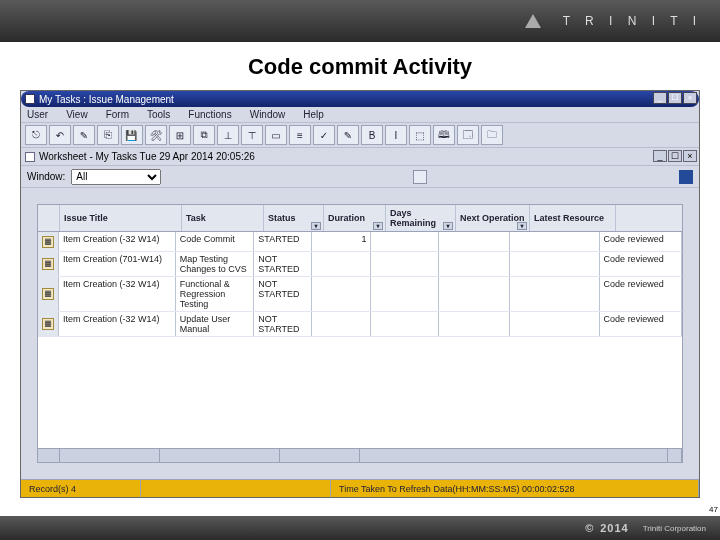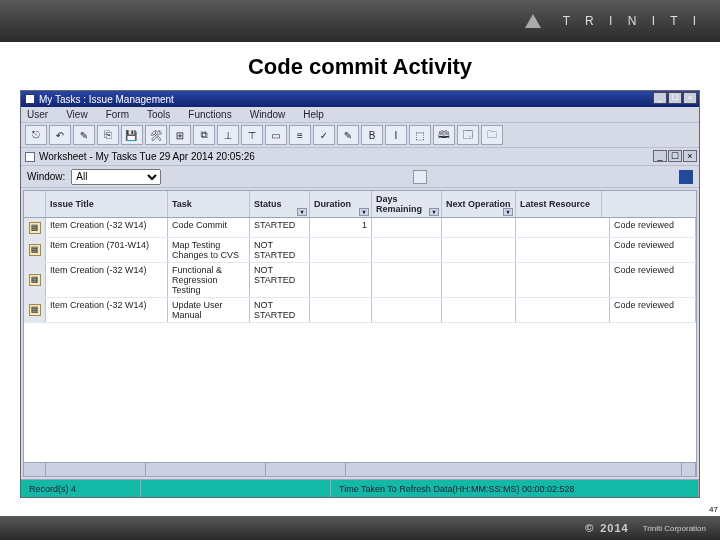--- a/index.html
+++ b/index.html
@@ -3,50 +3,50 @@
 <meta charset="utf-8">
 <style>
   * { box-sizing: border-box; margin: 0; padding: 0; }
   body { width: 720px; height: 540px; font-family: Arial, sans-serif; font-size: 10px; background: #fff; position: relative; }
   .topbar { height: 42px; background: linear-gradient(#595959, #2a2a2a); display: flex; align-items: center; justify-content: flex-end; padding-right: 18px; }
   .brand { display:flex; align-items:center; gap:22px;text-align:right;}
   .brand-tri { width:0;height:0;border-left:8px solid transparent;border-right:8px solid transparent;border-bottom:14px solid #aaa;}
   .brand-txt { color:#ddd; letter-spacing:6px; font-size:12px;}
   .slide-title { text-align:center; font:bold 22px Arial; color:#000; padding:12px 0 10px;}
   .appwin { margin: 0 20px; border:1px solid #666; background:#d5dae6; height:408px; display:flex; flex-direction:column;}
-  .wintitle { background: linear-gradient(#2a47a8,#12246c); color:#fff; height:16px; display:flex; align-items:center; padding:0 4px; font-size:10px; position:relative;}
+  .wintitle { background: linear-gradient(#2a47a8,#12246c); color:#fff; height:16px; display:flex; align-items:center; padding:0 4px; font-size:10px; position:relative;border-radius:8px;}
   .wintitle .icon { width:10px;height:10px;background:#fff;border:1px solid #335; margin-right:4px;}
   .winctrl { position:absolute; right:2px; top:1px; display:flex; gap:1px;}
   .winctrl div { width:14px;height:12px;background:#c8cde0;border:1px solid #445; font-size:8px; text-align:center; line-height:10px;}
   .menubar { background:#d5dae6; padding:2px 6px; font-size:10px; color:#223; display:flex; gap:18px; border-bottom:1px solid #b8becf;}
   .menubar span { text-decoration:underline; text-decoration-color:transparent;}
   .toolbar { background:#d5dae6; padding:2px 4px; display:flex; gap:2px; border-bottom:1px solid #b8becf;}
   .tbtn { width:22px; height:20px; background:#e8ecf5; border:1px solid #9aa3b8; display:flex; align-items:center; justify-content:center; font-size:10px; color:#223;}
   .wsbar { background:#d5dae6; height:18px; display:flex; align-items:center; padding:0 4px; border-bottom:1px solid #b8becf; position:relative;}
   .wsbar .icon{width:10px;height:10px;background:#fff;border:1px solid #668;margin-right:4px;}
   .wsctrl{position:absolute;right:2px;top:2px;display:flex;gap:1px;}
   .wsctrl div{width:14px;height:12px;background:#cbd1e0;border:1px solid #667;font-size:9px;text-align:center;line-height:10px;}
   .filterbar{background:#d5dae6;height:22px;display:flex;align-items:center;padding:0 6px;gap:6px;border-bottom:1px solid #b8becf;}
   .filterbar select{font-size:10px;height:16px;width:90px;}
   .filterbar .sq{width:14px;height:14px;background:#e8ecf5;border:1px solid #8b93a8; margin-left:auto;}
   .filterbar .sq.b{background:#234a98;border-color:#234a98;}
-  .gridwrap{flex:1;background:#fff;border:1px solid #9aa3b8;margin:2px;overflow:hidden;display:flex;flex-direction:column;}
+  .gridwrap{flex:1;background:#fff;border:1px solid #9aa3b8;margin:16px;overflow:hidden;display:flex;flex-direction:column;}
   .ghead{display:flex;background:#e2e6ef;border-bottom:1px solid #9aa3b8;font-size:9px;font-weight:bold;color:#223;}
   .ghead .hcell, .grow .cell { border-right:1px solid #bcc3d4; padding:2px 4px; overflow:hidden;}
   .hcell{position:relative;height:26px;display:flex;align-items:center;}
   .tiny{position:absolute;bottom:1px;right:2px;width:10px;height:8px;background:#cfd6e4;border:1px solid #8b93a8;font-size:6px;line-height:6px;text-align:center;}
   .gutter{width:22px;background:#e2e6ef;border-right:1px solid #bcc3d4;}
   .gbody{flex:1;overflow:hidden;font-size:9px;color:#222;}
   .grow{display:flex;border-bottom:1px solid #e2e6ef;min-height:20px;}
   .gicon{width:22px;border-right:1px solid #bcc3d4;background:#e2e6ef;display:flex;align-items:center;justify-content:center;}
   .gicon span{width:12px;height:12px;background:#f4e8c4;border:1px solid #a08a40;font-size:8px;line-height:10px;text-align:center;}
   .c1{width:122px}.c2{width:82px}.c3{width:60px}.c4{width:62px}.c5{width:70px}.c6{width:74px}.c7{width:94px}.c8{width:86px}
   .scrollh{height:14px;background:#d5dae6;border-top:1px solid #9aa3b8;display:flex;}
   .scrollh .seg{border-right:1px solid #9aa3b8;background:#cbd1e0;}
-  .statusbar{height:18px;background:#14b8a6;border-top:1px solid #9aa3b8;display:flex;align-items:center;font-size:9px;color:#223;}
+  .statusbar{height:18px;background:#eab308;border-top:1px solid #9aa3b8;display:flex;align-items:center;font-size:9px;color:#223;}
   .statusbar .cell{padding:0 8px;border-right:1px solid #9aa3b8;height:100%;display:flex;align-items:center;}
   .footer{position:absolute;bottom:0;left:0;right:0;height:24px;background:linear-gradient(#595959,#2a2a2a);color:#ccc;display:flex;align-items:center;padding:0 14px;font-size:9px;letter-spacing:3px;}
   .footer .yr{margin-left:auto;letter-spacing:1px;display:flex;align-items:center;gap:6px;font-size:11px;font-weight:bold;}
   .footer .corp{font-size:8px;letter-spacing:0;margin-left:8px;font-weight:normal;}
   .pgnum{position:absolute;right:2px;bottom:26px;font-size:8px;}
 </style>
 </head>
 <body>
 
 <div class="topbar">

